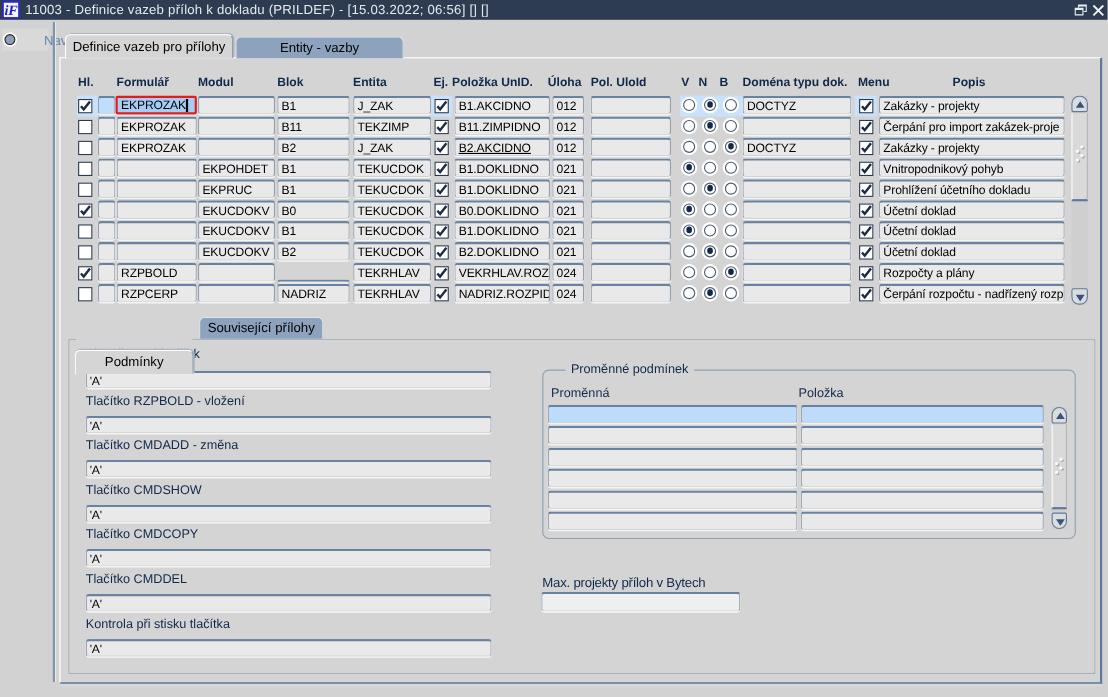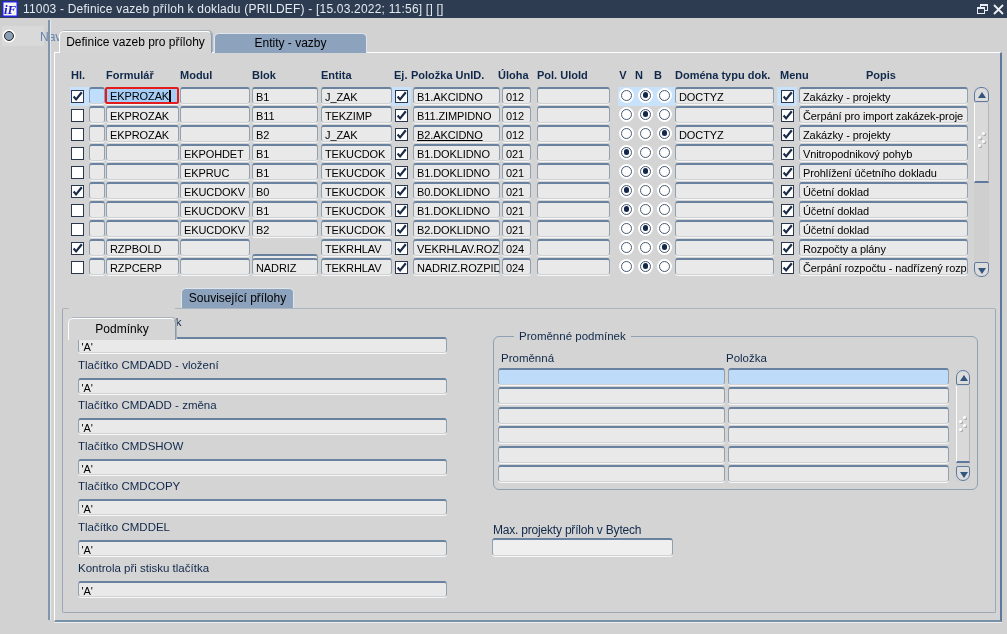--- a/index.html
+++ b/index.html
@@ -18,21 +18,21 @@
 .sbbtn{left:0;width:15px;height:15px;background:#dcdcdc;border:1px solid #5d7a9e;}
 .tri-u{left:3px;top:4px;width:0;height:0;border-left:4px solid transparent;border-right:4px solid transparent;border-bottom:6px solid #33547c;}
 .tri-d{left:3px;top:5px;width:0;height:0;border-left:4px solid transparent;border-right:4px solid transparent;border-top:6px solid #33547c;}
 .grip i{position:absolute;width:3px;height:3px;border-radius:50%;background:#fdfdfd;box-shadow:1px 1px 0 #a8a8a8;}
 </style></head><body>
 <div class="tb"></div>
 <svg style="position:absolute;left:2px;top:1px;" width="16" height="16">
     <rect x="0.75" y="0.75" width="14.5" height="14.5" fill="#f6f6f0" stroke="#2525e0" stroke-width="1.5"></rect>
     <text x="2" y="12.5" font-family="Liberation Serif,serif" font-style="italic" font-weight="bold" font-size="13" fill="#1a1ad6">iF</text>
   </svg>
-<div style="left:23px;top:2px;font-size:12px;letter-spacing:.2px;color:#e4eaf1;white-space:nowrap;">11003 - Definice vazeb příloh k dokladu (PRILDEF) - [15.03.2022; 11:56] [] []</div>
+<div style="left:23px;top:2px;font-size:12px;letter-spacing:.2px;color:#e4eaf1;white-space:nowrap;">11003 - Definice vazeb příloh k dokladu (PRILDEF) - [15.03.2022; 06:56] [] []</div>
 <div style="left:980px;top:4px;width:8px;height:7px;border:1px solid #e8edf3;border-top:2px solid #e8edf3;"></div>
 <div style="left:977px;top:7px;width:8px;height:7px;border:1px solid #e8edf3;border-top:2px solid #e8edf3;background:#2d3c50;"></div>
 <svg style="position:absolute;left:993px;top:4px;width:11px;height:11px;" viewBox="0 0 11 11">
     <path d="M1 1 L10 10 M10 1 L1 10" stroke="#eef1f5" stroke-width="1.8"></path>
   </svg>
 <div style="left:2px;top:26px;width:42px;height:20px;background:#d9d9d9;"></div>
 <div style="left:4px;top:31px;width:10px;height:10px;border-radius:50%;border:1.5px solid #222;background:#8ba0b5;box-shadow:0 0 0 1.5px #fff;"></div>
 <div style="left:20px;top:30px;font-size:12px;color:#6484ad;margin-left:20px;">Nav</div>
 <div style="left:48px;top:20px;width:2px;height:600px;background:#8096ad;"></div>
 <div style="left:50px;top:20px;width:1px;height:600px;background:#e8e8e8;"></div>
@@ -345,21 +345,21 @@
     <i style="left:0;top:4px;"></i>
     <i style="left:4px;top:8px;"></i>
     <i style="left:0;top:12px;"></i>
   </div>
 <div class="tab tabon" style="left:68px;top:286px;width:108px;z-index:3;margin-top:32px;">Podmínky</div>
 <div class="tab taboff" style="left:181px;top:288px;width:113px;height:20px;line-height:19px;z-index:3;">Související přílohy</div>
 <div style="left:62px;top:308px;width:934px;height:305px;background:#d4d4d4;border:1px solid #9aa7b4;border-top:1px solid #aab5c0;border-radius:2px;z-index:1;"></div>
 <div style="left:69px;top:308px;width:106px;height:2px;background:#d5d5d5;z-index:2;"></div>
 <div class="lbl" style="left:78px;top:316px;z-index:2;">Aktualizace hlaviček</div>
 <div class="fld" style="left:77.5px;top:337px;width:369px;height:16px;z-index:2;">'A'</div>
-<div class="lbl" style="left:78px;top:358.6px;z-index:2;">Tlačítko CMDADD - vložení</div>
+<div class="lbl" style="left:78px;top:358.6px;z-index:2;">Tlačítko RZPBOLD - vložení</div>
 <div class="fld" style="left:77.5px;top:377.6px;width:369px;height:16px;z-index:2;">'A'</div>
 <div class="lbl" style="left:78px;top:399.2px;z-index:2;">Tlačítko CMDADD - změna</div>
 <div class="fld" style="left:77.5px;top:418.2px;width:369px;height:16px;z-index:2;">'A'</div>
 <div class="lbl" style="left:78px;top:439.8px;z-index:2;">Tlačítko CMDSHOW</div>
 <div class="fld" style="left:77.5px;top:458.8px;width:369px;height:16px;z-index:2;">'A'</div>
 <div class="lbl" style="left:78px;top:480.4px;z-index:2;">Tlačítko CMDCOPY</div>
 <div class="fld" style="left:77.5px;top:499.4px;width:369px;height:16px;z-index:2;">'A'</div>
 <div class="lbl" style="left:78px;top:521px;z-index:2;">Tlačítko CMDDEL</div>
 <div class="fld" style="left:77.5px;top:540px;width:369px;height:16px;z-index:2;">'A'</div>
 <div class="lbl" style="left:78px;top:561.6px;z-index:2;">Kontrola při stisku tlačítka</div>

